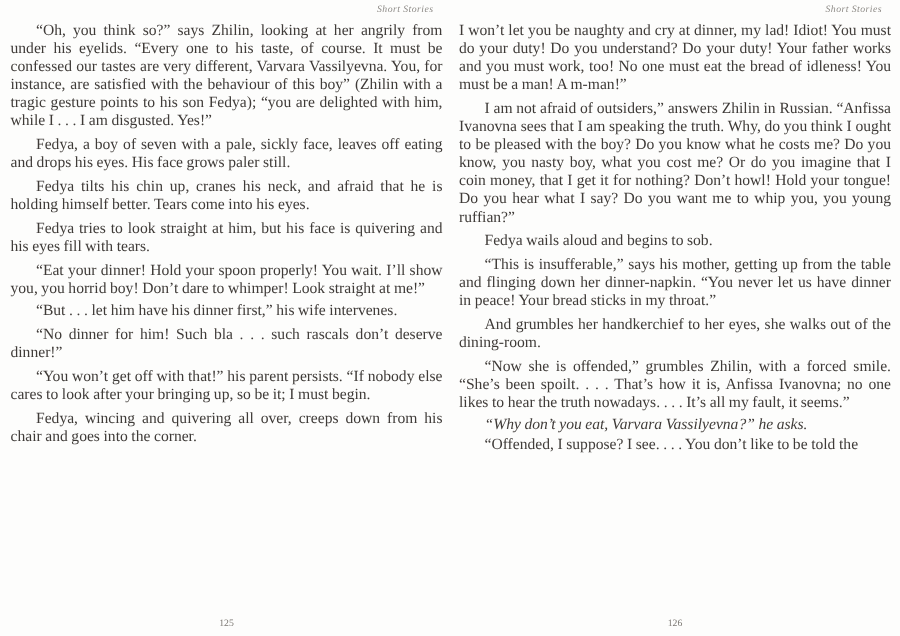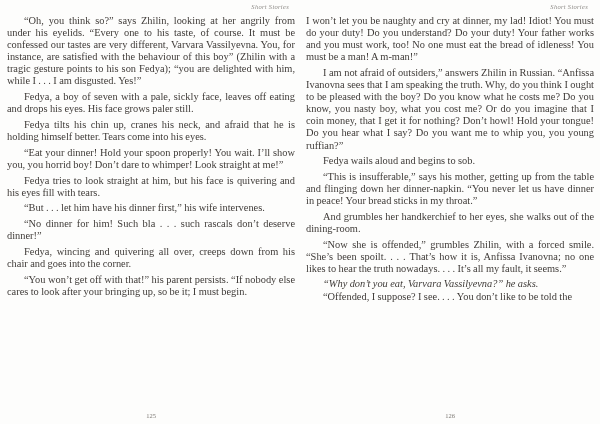--- a/index.html
+++ b/index.html
@@ -63,26 +63,26 @@
 <body>
 
 <main class="spread">
 
   <section class="page left">
     <header class="running-header">Short Stories</header>
     <div class="page-body">
       <p>“Oh, you think so?” says Zhilin, looking at her angrily from under his eyelids. “Every one to his taste, of course. It must be confessed our tastes are very different, Varvara Vassilyevna. You, for instance, are satisfied with the behaviour of this boy” (Zhilin with a tragic gesture points to his son Fedya); “you are delighted with him, while I . . . I am disgusted. Yes!”</p>
       <p>Fedya, a boy of seven with a pale, sickly face, leaves off eating and drops his eyes. His face grows paler still.</p>
       <p>Fedya tilts his chin up, cranes his neck, and afraid that he is holding himself better. Tears come into his eyes.</p>
+      <p>Fedya tries to look straight at him, but his face is quivering and his eyes fill with tears.</p>
       <p>“Eat your dinner! Hold your spoon properly! You wait. I’ll show you, you horrid boy! Don’t dare to whimper! Look straight at me!”</p>
-      <p>Fedya tries to look straight at him, but his face is quivering and his eyes fill with tears.</p>
       <p>“But . . . let him have his dinner first,” his wife intervenes.</p>
       <p>“No dinner for him! Such bla . . . such rascals don’t deserve dinner!”</p>
+      <p>“You won’t get off with that!” his parent persists. “If nobody else cares to look after your bringing up, so be it; I must begin.</p>
       <p>Fedya, wincing and quivering all over, creeps down from his chair and goes into the corner.</p>
-      <p>“You won’t get off with that!” his parent persists. “If nobody else cares to look after your bringing up, so be it; I must begin.</p>
     </div>
     <footer class="page-number">125</footer>
   </section>
 
   <section class="page right">
     <header class="running-header">Short Stories</header>
     <div class="page-body">
       <p class="no-indent">I won’t let you be naughty and cry at dinner, my lad! Idiot! You must do your duty! Do you understand? Do your duty! Your father works and you must work, too! No one must eat the bread of idleness! You must be a man! A m-man!”</p>
       <p>I am not afraid of outsiders,” answers Zhilin in Russian. “Anfissa Ivanovna sees that I am speaking the truth. Why, do you think I ought to be pleased with the boy? Do you know what he costs me? Do you know, you nasty boy, what you cost me? Or do you imagine that I coin money, that I get it for nothing? Don’t howl! Hold your tongue! Do you hear what I say? Do you want me to whip you, you young ruffian?”</p>
       <p>Fedya wails aloud and begins to sob.</p>

